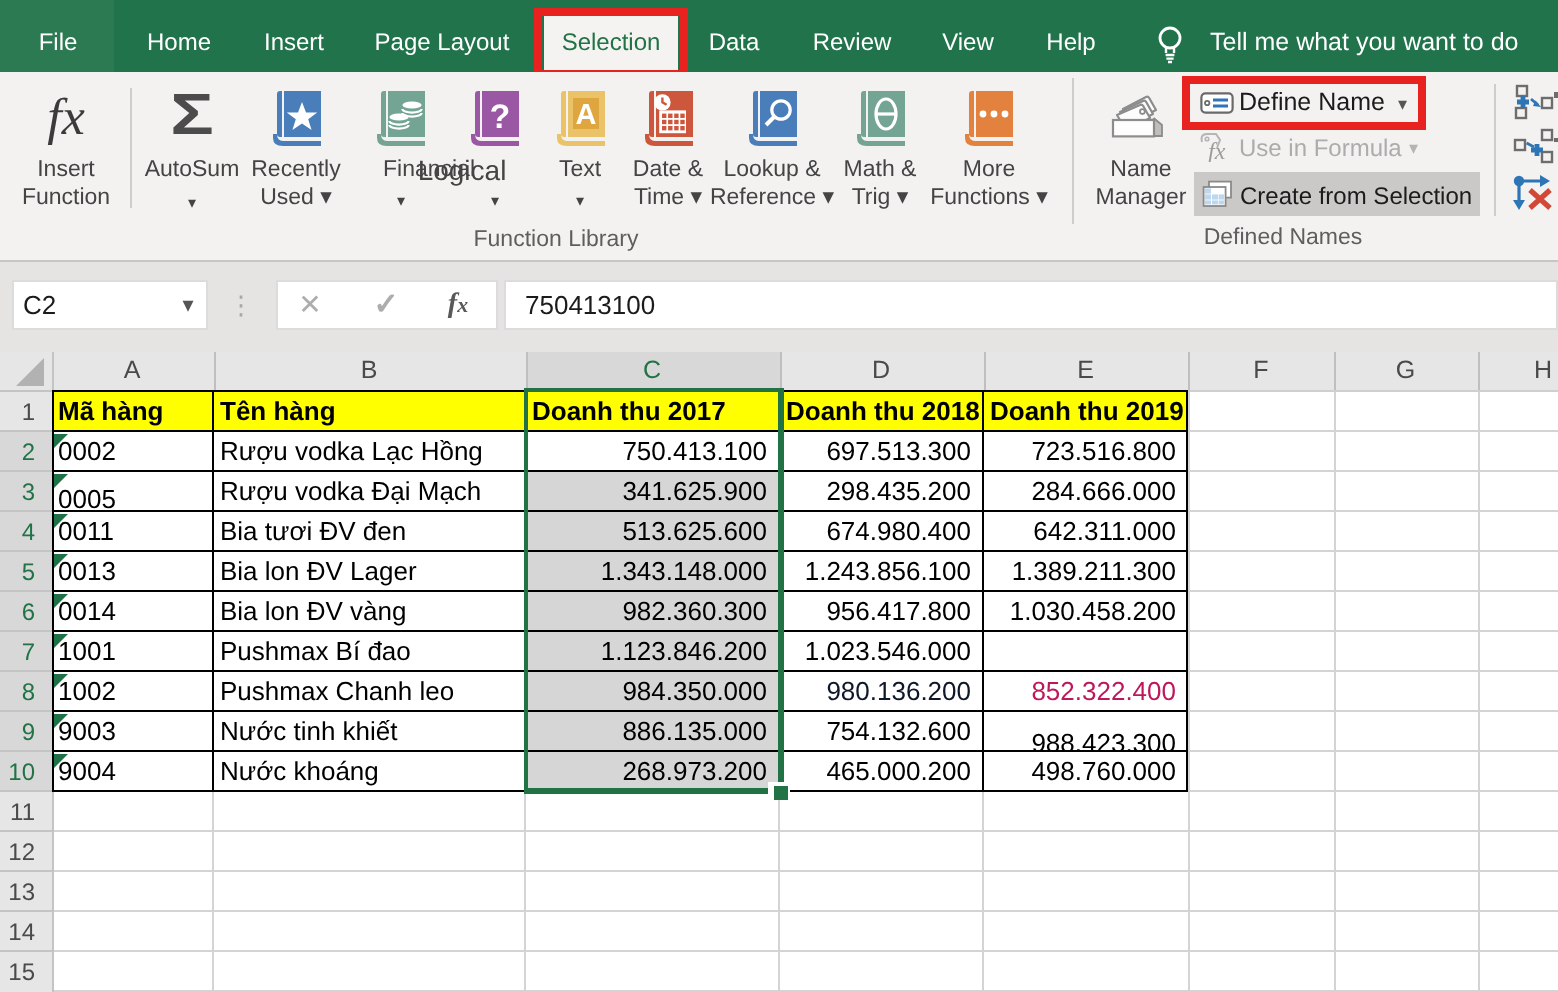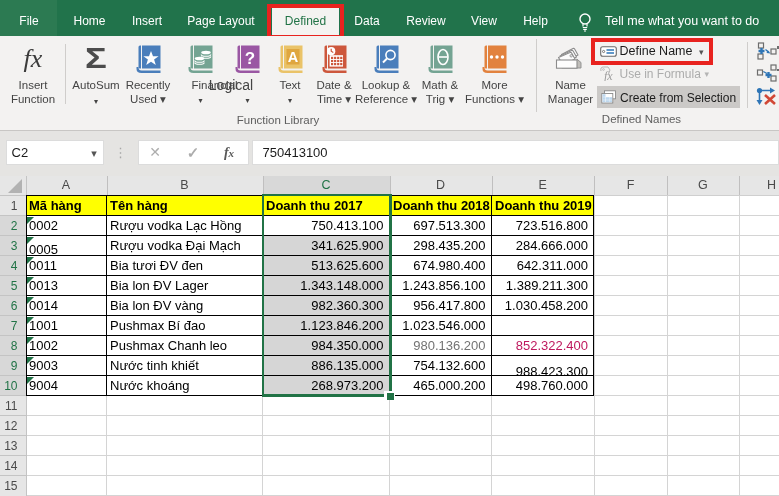--- a/index.html
+++ b/index.html
@@ -9,21 +9,21 @@
 <div style="position:absolute;left:0px;top:0px;width:57px;height:36px;box-sizing:border-box;background:#2c7a52;"></div>
 <div style="position:absolute;top:12.0px;left:-171px;width:400px;text-align:center;height:18px;line-height:18px;font-family:'Liberation Sans',sans-serif;font-size:12px;color:#fff;font-weight:normal;white-space:nowrap;">File</div>
 <div style="position:absolute;top:12.0px;left:-110.5px;width:400px;text-align:center;height:18px;line-height:18px;font-family:'Liberation Sans',sans-serif;font-size:12px;color:#fff;font-weight:normal;white-space:nowrap;">Home</div>
 <div style="position:absolute;top:12.0px;left:-53px;width:400px;text-align:center;height:18px;line-height:18px;font-family:'Liberation Sans',sans-serif;font-size:12px;color:#fff;font-weight:normal;white-space:nowrap;">Insert</div>
 <div style="position:absolute;top:12.0px;left:21px;width:400px;text-align:center;height:18px;line-height:18px;font-family:'Liberation Sans',sans-serif;font-size:12px;color:#fff;font-weight:normal;white-space:nowrap;">Page Layout</div>
 <div style="position:absolute;top:12.0px;left:167px;width:400px;text-align:center;height:18px;line-height:18px;font-family:'Liberation Sans',sans-serif;font-size:12px;color:#fff;font-weight:normal;white-space:nowrap;">Data</div>
 <div style="position:absolute;top:12.0px;left:226px;width:400px;text-align:center;height:18px;line-height:18px;font-family:'Liberation Sans',sans-serif;font-size:12px;color:#fff;font-weight:normal;white-space:nowrap;">Review</div>
 <div style="position:absolute;top:12.0px;left:284px;width:400px;text-align:center;height:18px;line-height:18px;font-family:'Liberation Sans',sans-serif;font-size:12px;color:#fff;font-weight:normal;white-space:nowrap;">View</div>
 <div style="position:absolute;top:12.0px;left:335.5px;width:400px;text-align:center;height:18px;line-height:18px;font-family:'Liberation Sans',sans-serif;font-size:12px;color:#fff;font-weight:normal;white-space:nowrap;">Help</div>
 <div style="position:absolute;left:271.5px;top:7.5px;width:67.5px;height:28.5px;box-sizing:border-box;background:#f4f3f1;"></div>
-<div style="position:absolute;top:12.0px;left:105.5px;width:400px;text-align:center;height:18px;line-height:18px;font-family:'Liberation Sans',sans-serif;font-size:12px;color:#217346;font-weight:normal;white-space:nowrap;">Defined</div>
+<div style="position:absolute;top:12.0px;left:105.5px;width:400px;text-align:center;height:18px;line-height:18px;font-family:'Liberation Sans',sans-serif;font-size:12px;color:#217346;font-weight:normal;white-space:nowrap;">Selection</div>
 <div style="position:absolute;left:267px;top:3.5px;width:76.5px;height:35px;box-sizing:border-box;border:4px solid #e8231f;"></div>
 <svg style="position:absolute;left:577px;top:12px" width="16" height="21" viewBox="0 0 16 21">
       <circle cx="8" cy="7" r="5" fill="none" stroke="#fff" stroke-width="1.4"></circle>
       <path d="M6 12 L6 14.5 M10 12 L10 14.5" stroke="#fff" stroke-width="1.2"></path>
       <path d="M5.8 15.5 H10.2 M6.2 17.3 H9.8 M7 19 H9" stroke="#fff" stroke-width="1.2"></path>
     </svg>
 <div style="position:absolute;top:11.75px;left:605px;text-align:left;height:18.5px;line-height:18.5px;font-family:'Liberation Sans',sans-serif;font-size:12.5px;color:#fff;font-weight:normal;white-space:nowrap;">Tell me what you want to do</div>
 <div style="position:absolute;left:0px;top:36px;width:779px;height:94px;box-sizing:border-box;background:#f3f2f1;"></div>
 <div style="position:absolute;left:0px;top:129.5px;width:779px;height:1.5px;box-sizing:border-box;background:#c8c6c4;"></div>
 <div style="position:absolute;left:64.5px;top:44px;width:1px;height:60px;box-sizing:border-box;background:#cfcdcb;"></div>
@@ -359,21 +359,21 @@
 <div style="position:absolute;top:316.0px;left:85.5px;width:400px;text-align:right;height:19px;line-height:19px;font-family:'Liberation Sans',sans-serif;font-size:13px;color:#000;font-weight:normal;white-space:nowrap;">1.023.546.000</div>
 <div style="position:absolute;left:491.5px;top:315.5px;width:102.5px;height:20px;box-sizing:border-box;background:#fff;border-right:1.4px solid #000;border-bottom:1.4px solid #000;"></div>
 <div style="position:absolute;left:27px;top:316.7px;width:0;height:0;border-top:7px solid #1e7145;border-right:7px solid transparent;"></div>
 <div style="position:absolute;left:25.5px;top:335.5px;width:81.0px;height:20px;box-sizing:border-box;background:#fff;border-right:1.4px solid #000;border-bottom:1.4px solid #000;"></div>
 <div style="position:absolute;top:336.0px;left:29.0px;text-align:left;height:19px;line-height:19px;font-family:'Liberation Sans',sans-serif;font-size:13px;color:#000;font-weight:normal;white-space:nowrap;">1002</div>
 <div style="position:absolute;left:106.5px;top:335.5px;width:156.0px;height:20px;box-sizing:border-box;background:#fff;border-right:1.4px solid #000;border-bottom:1.4px solid #000;"></div>
 <div style="position:absolute;top:336.0px;left:110.0px;text-align:left;height:19px;line-height:19px;font-family:'Liberation Sans',sans-serif;font-size:13px;color:#000;font-weight:normal;white-space:nowrap;">Pushmax Chanh leo</div>
 <div style="position:absolute;left:262.5px;top:335.5px;width:127.0px;height:20px;box-sizing:border-box;background:#d6d6d6;border-right:1.4px solid #000;border-bottom:1.4px solid #000;"></div>
 <div style="position:absolute;top:336.0px;left:-16.5px;width:400px;text-align:right;height:19px;line-height:19px;font-family:'Liberation Sans',sans-serif;font-size:13px;color:#000;font-weight:normal;white-space:nowrap;">984.350.000</div>
 <div style="position:absolute;left:389.5px;top:335.5px;width:102.0px;height:20px;box-sizing:border-box;background:#fff;border-right:1.4px solid #000;border-bottom:1.4px solid #000;"></div>
-<div style="position:absolute;top:336.0px;left:85.5px;width:400px;text-align:right;height:19px;line-height:19px;font-family:'Liberation Sans',sans-serif;font-size:13px;color:#737373;font-weight:normal;white-space:nowrap;">980.136.200</div>
+<div style="position:absolute;top:336.0px;left:85.5px;width:400px;text-align:right;height:19px;line-height:19px;font-family:'Liberation Sans',sans-serif;font-size:13px;color:#0f172a;font-weight:normal;white-space:nowrap;">980.136.200</div>
 <div style="position:absolute;left:491.5px;top:335.5px;width:102.5px;height:20px;box-sizing:border-box;background:#fff;border-right:1.4px solid #000;border-bottom:1.4px solid #000;"></div>
 <div style="position:absolute;top:336.0px;left:188px;width:400px;text-align:right;height:19px;line-height:19px;font-family:'Liberation Sans',sans-serif;font-size:13px;color:#be185d;font-weight:normal;white-space:nowrap;">852.322.400</div>
 <div style="position:absolute;left:27px;top:336.7px;width:0;height:0;border-top:7px solid #1e7145;border-right:7px solid transparent;"></div>
 <div style="position:absolute;left:25.5px;top:355.5px;width:81.0px;height:20px;box-sizing:border-box;background:#fff;border-right:1.4px solid #000;border-bottom:1.4px solid #000;"></div>
 <div style="position:absolute;top:356.0px;left:29.0px;text-align:center;height:19px;line-height:19px;font-family:'Liberation Sans',sans-serif;font-size:13px;color:#000;font-weight:normal;white-space:nowrap;">9003</div>
 <div style="position:absolute;left:106.5px;top:355.5px;width:156.0px;height:20px;box-sizing:border-box;background:#fff;border-right:1.4px solid #000;border-bottom:1.4px solid #000;"></div>
 <div style="position:absolute;top:356.0px;left:110.0px;text-align:left;height:19px;line-height:19px;font-family:'Liberation Sans',sans-serif;font-size:13px;color:#000;font-weight:normal;white-space:nowrap;">Nước tinh khiết</div>
 <div style="position:absolute;left:262.5px;top:355.5px;width:127.0px;height:20px;box-sizing:border-box;background:#d6d6d6;border-right:1.4px solid #000;border-bottom:1.4px solid #000;"></div>
 <div style="position:absolute;top:356.0px;left:-16.5px;width:400px;text-align:right;height:19px;line-height:19px;font-family:'Liberation Sans',sans-serif;font-size:13px;color:#000;font-weight:normal;white-space:nowrap;">886.135.000</div>
 <div style="position:absolute;left:389.5px;top:355.5px;width:102.0px;height:20px;box-sizing:border-box;background:#fff;border-right:1.4px solid #000;border-bottom:1.4px solid #000;"></div>

